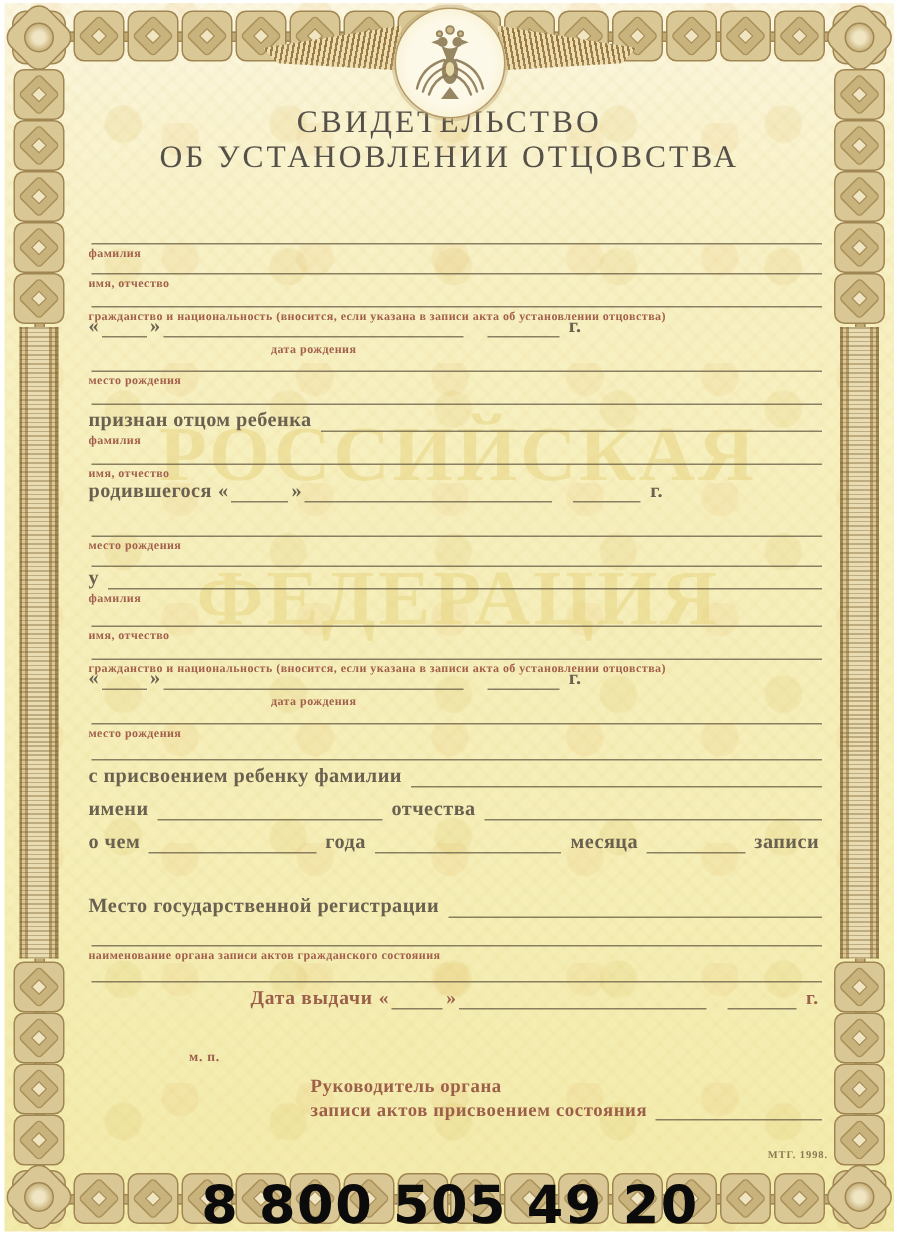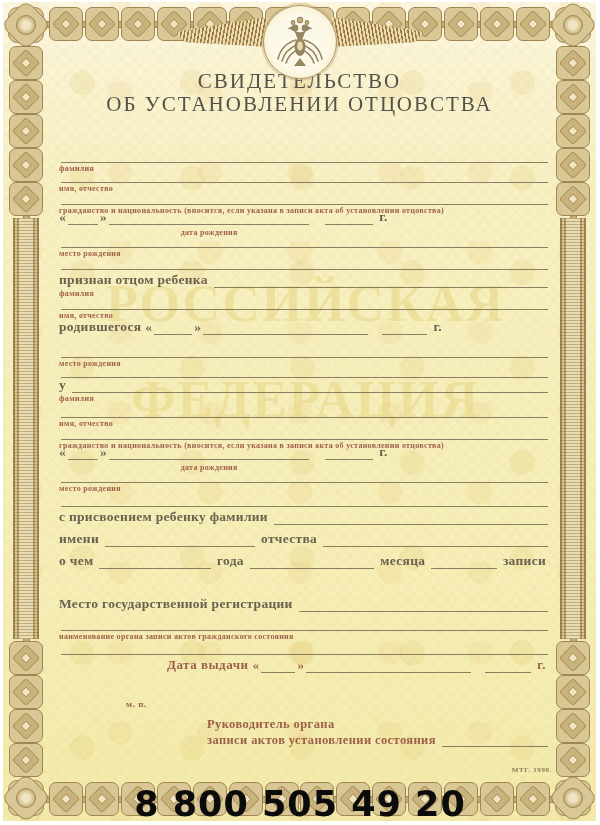--- a/index.html
+++ b/index.html
@@ -378,21 +378,21 @@
       <span class="sp10"></span>
       <span class="bw w46"></span>
       <span class="mid">г.</span>
     </div>
 
     <div id="r26">м. п.</div>
 
     <div id="r27">
       <div>Руководитель органа</div>
       <div class="h2">
-        <span class="t">записи актов установлении состояния</span>
+        <span class="t">записи актов присвоением состояния</span>
         <span class="b"></span>
       </div>
     </div>
 
     <div id="r28">МТГ. 1998.</div>
   </div>
 </div>
 
 <div class="phone">8 800 505 49 20</div>
 

